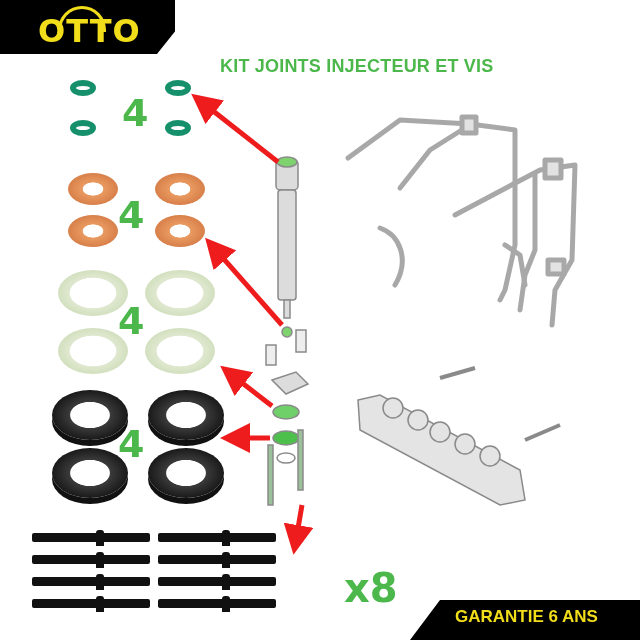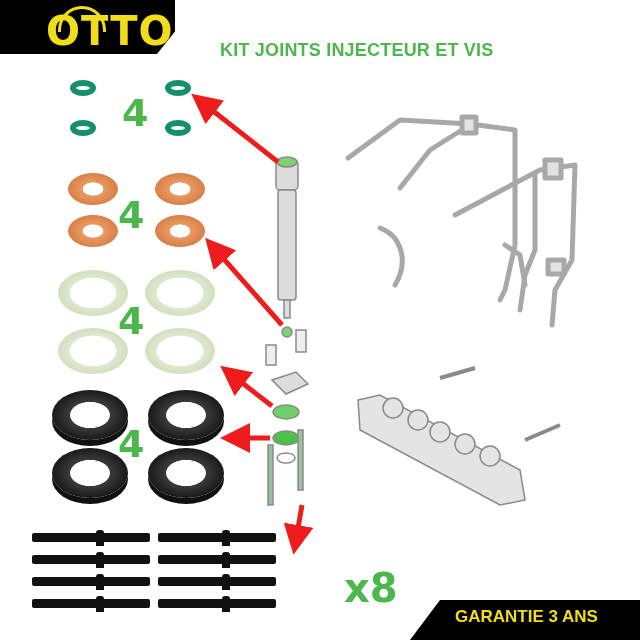--- a/index.html
+++ b/index.html
@@ -1,42 +1,42 @@
 <!DOCTYPE html>
 <html><head>
 <meta charset="utf-8">
 <style>
   html, body { margin:0; padding:0; }
   body { width:640px; height:640px; background:#ffffff; position:relative; overflow:hidden; font-family:"Liberation Sans", sans-serif; }
   .abs { position:absolute; }
   .logo-banner { left:0; top:0; width:175px; height:54px; background:#000; clip-path:polygon(0 0,200px 0,157px 54px,0 54px); }
-  .logo-text { left:46px; top:16px; color:#f2dd1a; font-size:40px; font-weight:700; letter-spacing:1px; font-family:"DejaVu Sans", sans-serif; line-height:30px; }
+  .logo-text { left:38px; top:16px; color:#f2dd1a; font-size:32px; font-weight:700; letter-spacing:1px; font-family:"DejaVu Sans", sans-serif; line-height:30px; }
   .logo-arc { left:58px; top:6px; width:48px; height:26px; border:3px solid #f2dd1a; border-bottom:none; border-radius:26px 26px 0 0; box-sizing:border-box; }
-  .title { left:220px; top:40px; color:#4cb84c; font-size:18px; font-weight:700; letter-spacing:0.2px; white-space:nowrap; }
+  .title { left:220px; top:56px; color:#4cb84c; font-size:18px; font-weight:700; letter-spacing:0.2px; white-space:nowrap; }
   .guarantee-banner { left:410px; top:600px; width:230px; height:40px; background:#000; clip-path:polygon(30px 0,100% 0,100% 100%,0 100%); }
   .guarantee-text { left:455px; top:607px; color:#f2dd1a; font-size:17px; font-weight:700; white-space:nowrap; }
   .qty { color:#4cb84c; font-weight:900; font-size:38px; font-family:"DejaVu Sans", sans-serif; line-height:1; }
   .qty-x8 { font-size:40px;margin-left:32px; }
   .oring { width:26px; height:16px; border-radius:50%; border:6px solid #16906a; box-sizing:border-box; background:transparent; }
   .washer { width:50px; height:32px; border-radius:50%; background:radial-gradient(ellipse at center,#fff 0 28%,#e99a60 30%,#d8804a 70%,#b8663a 100%); }
   .ring-g { width:70px; height:46px; border-radius:50%; background:radial-gradient(ellipse at center,#fff 0 46%,#dfe8cf 48%,#cddcb8 80%,#b5c79e 100%); }
   .seal { width:76px; height:50px; border-radius:50%; background:radial-gradient(ellipse at center,#fff 0 36%,#3a3a3a 38%,#1a1a1a 70%,#000 100%); box-shadow:0 6px 0 #111; }
   .stud { height:9px; background:#111; border-radius:2px; }
   .stud-head { width:8px; height:16px; background:#111; border-radius:3px 3px 0 0; }
   svg { position:absolute; left:0; top:0; }
 </style>
 </head>
 <body>
 
 <div class="abs logo-banner"></div>
 <div class="abs logo-arc"></div>
 <div class="abs logo-text">OTTO</div>
 <div class="abs title">KIT JOINTS INJECTEUR ET VIS</div>
 <div class="abs guarantee-banner"></div>
-<div class="abs guarantee-text">GARANTIE 3 ANS</div>
+<div class="abs guarantee-text">GARANTIE 6 ANS</div>
 
 <div>
   <div class="abs oring" style="left:70px;top:80px;"></div>
   <div class="abs oring" style="left:165px;top:80px;"></div>
   <div class="abs oring" style="left:70px;top:120px;"></div>
   <div class="abs oring" style="left:165px;top:120px;"></div>
   <div class="abs qty" style="left:122px;top:94px;">4</div>
 </div>
 
 <div>

